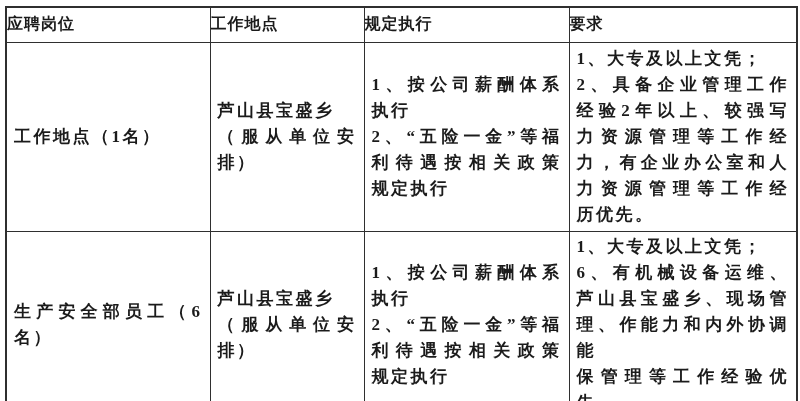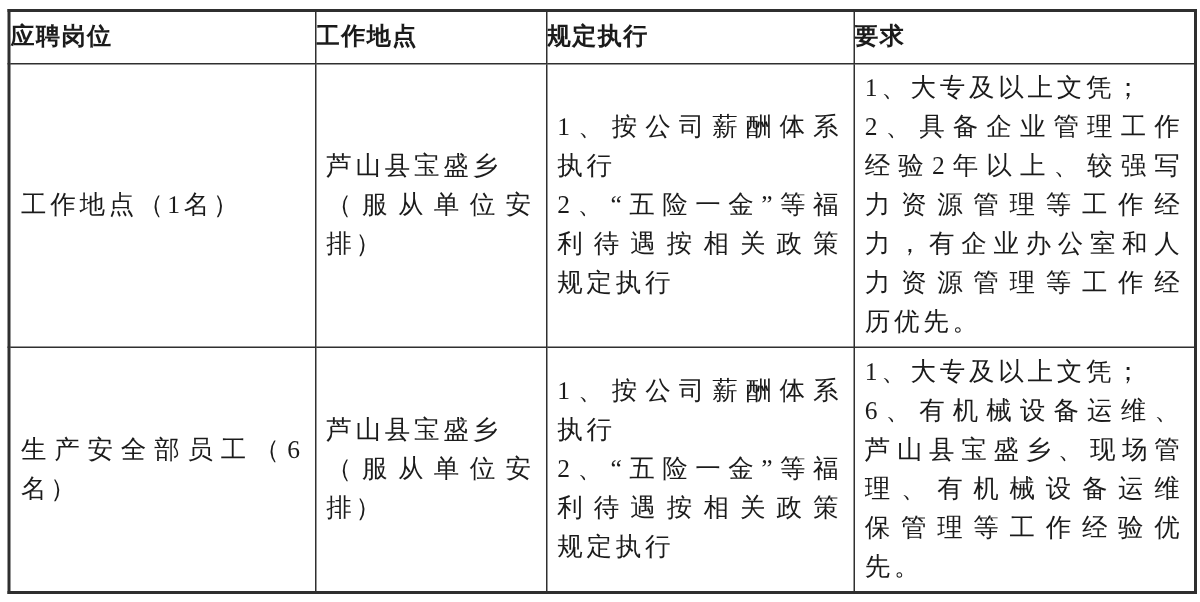--- a/index.html
+++ b/index.html
@@ -46,21 +46,21 @@
   }
   tr.r0 { height: 189px; }
   tr.r1 { height: 164px; }
   td {
     font-size: 17px;
     letter-spacing: 2.5px;
     line-height: 26px;
     padding: 2px 7px;
     text-align: left;
   }
-  .para { margin: 0; }
+  .para { margin: 0; font-weight: bold; }
   .line { white-space: nowrap; }
   .line.j {
     text-align: justify;
     text-align-last: justify;
     text-justify: inter-character;
     white-space: normal;
   }
 </style>
 </head>
 <body>
@@ -149,21 +149,21 @@
               <div class="line">规定执行</div>
             </div>
           </td>
         <td>
             <div class="para">
               <div class="line">1、大专及以上文凭；</div>
             </div>
             <div class="para">
               <div class="line j">6、有机械设备运维、</div>
               <div class="line j">芦山县宝盛乡、现场管</div>
-              <div class="line j">理、有机械设备运维</div>
+              <div class="line j">理、作能力和内外协调能</div>
               <div class="line j">保管理等工作经验优</div>
               <div class="line">先。</div>
             </div>
           </td>
       </tr>
     </tbody>
   </table>
 </div>
 
 </body></html>

